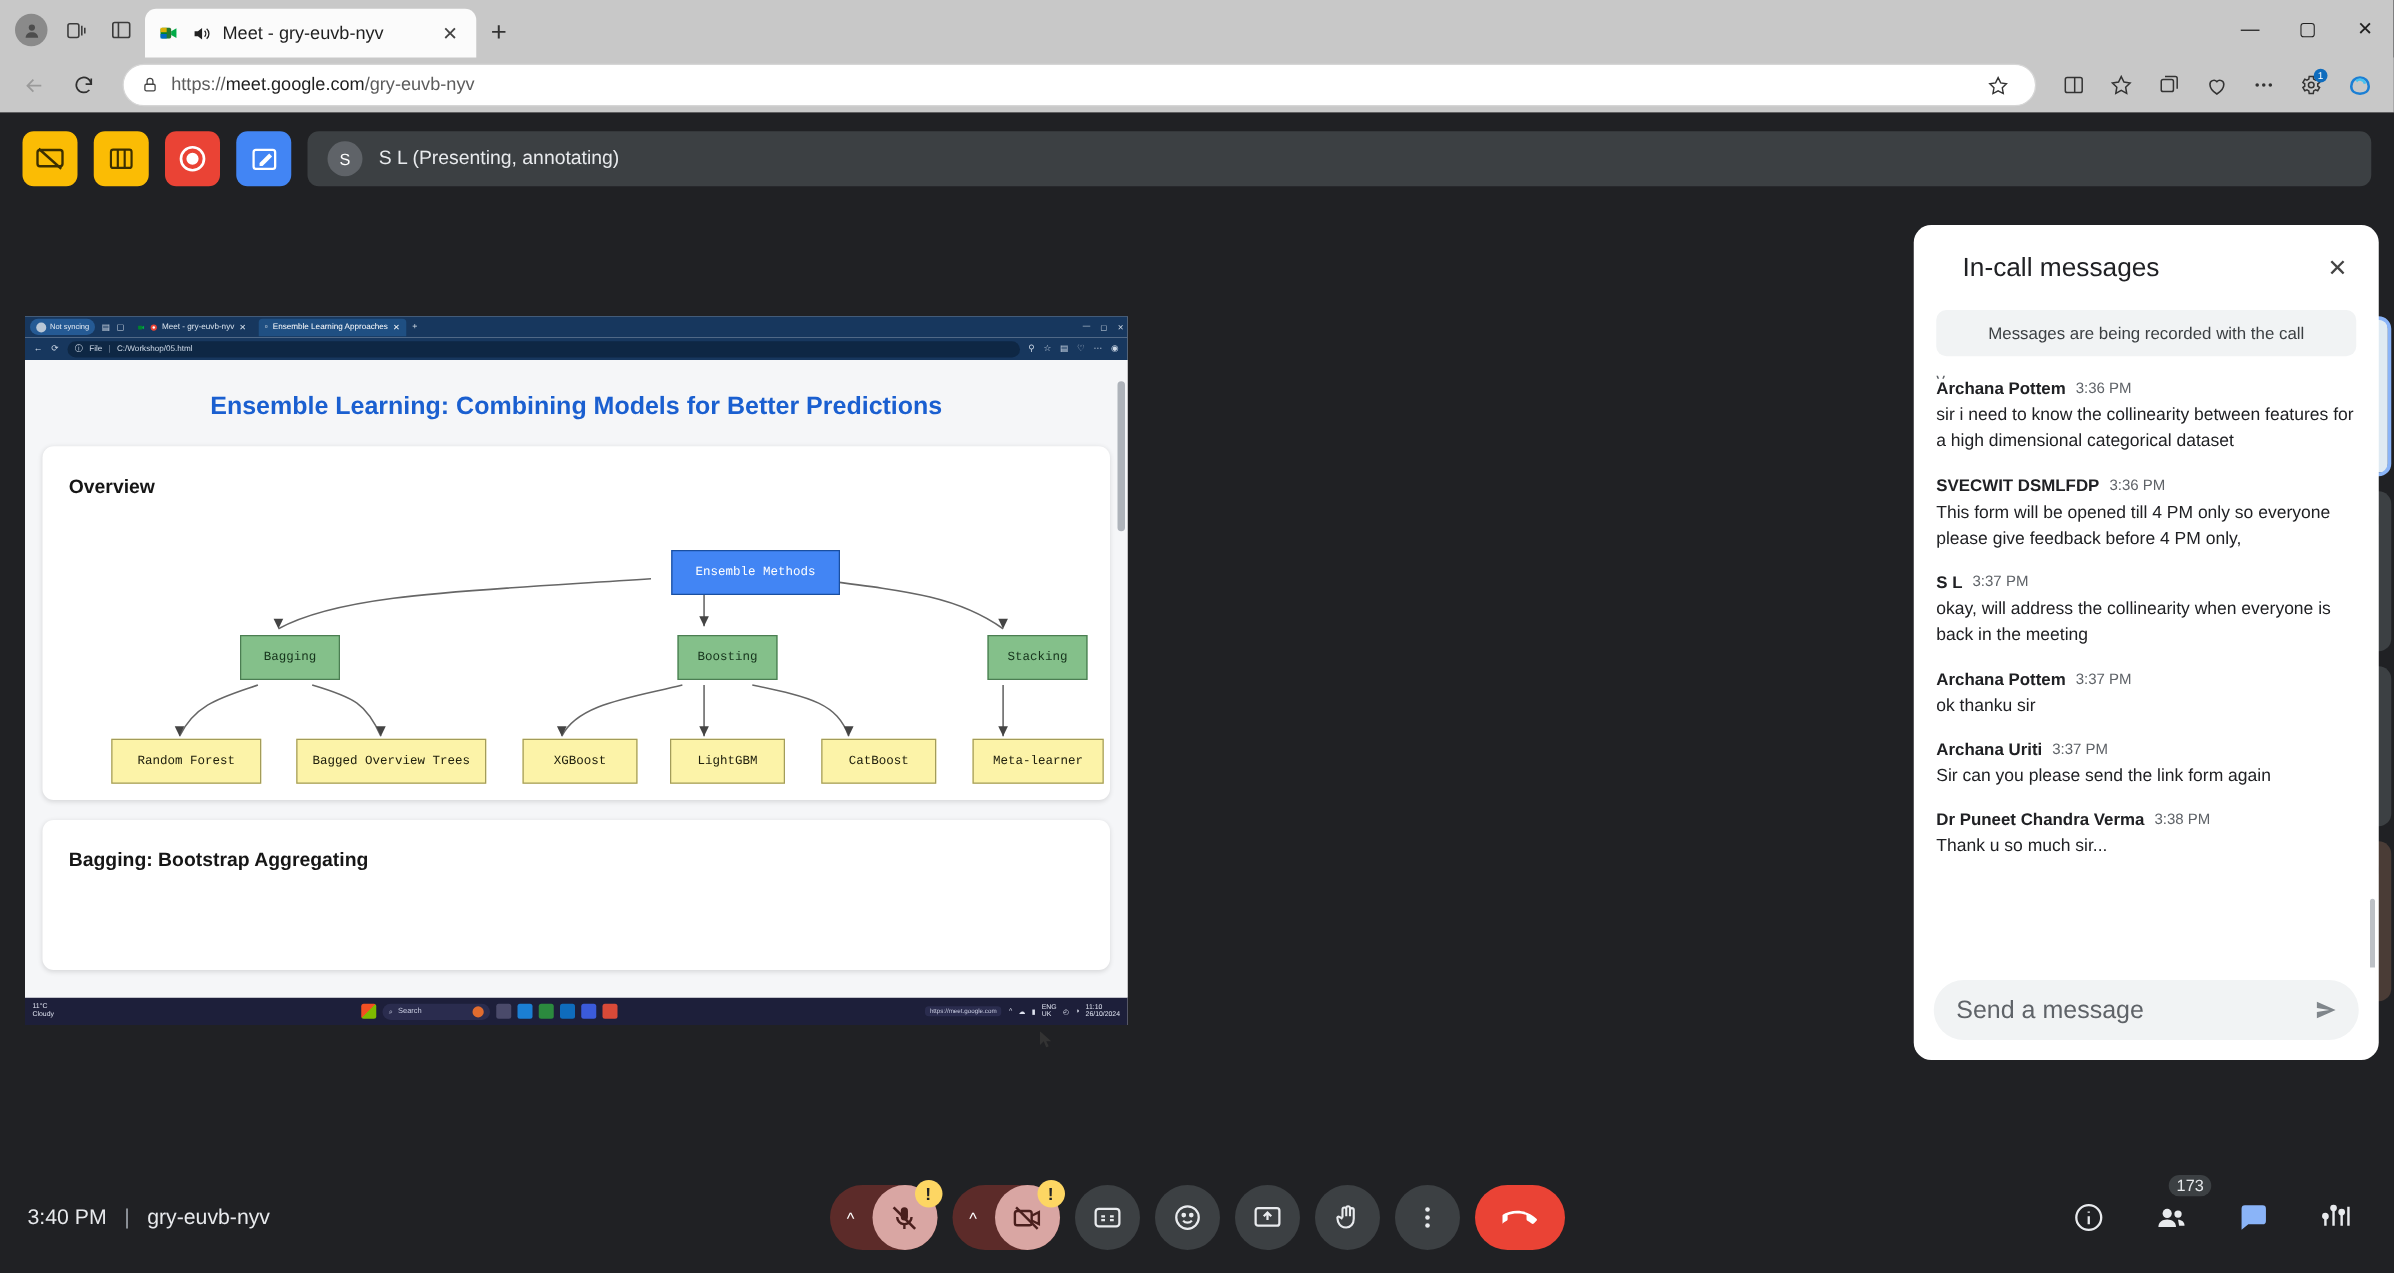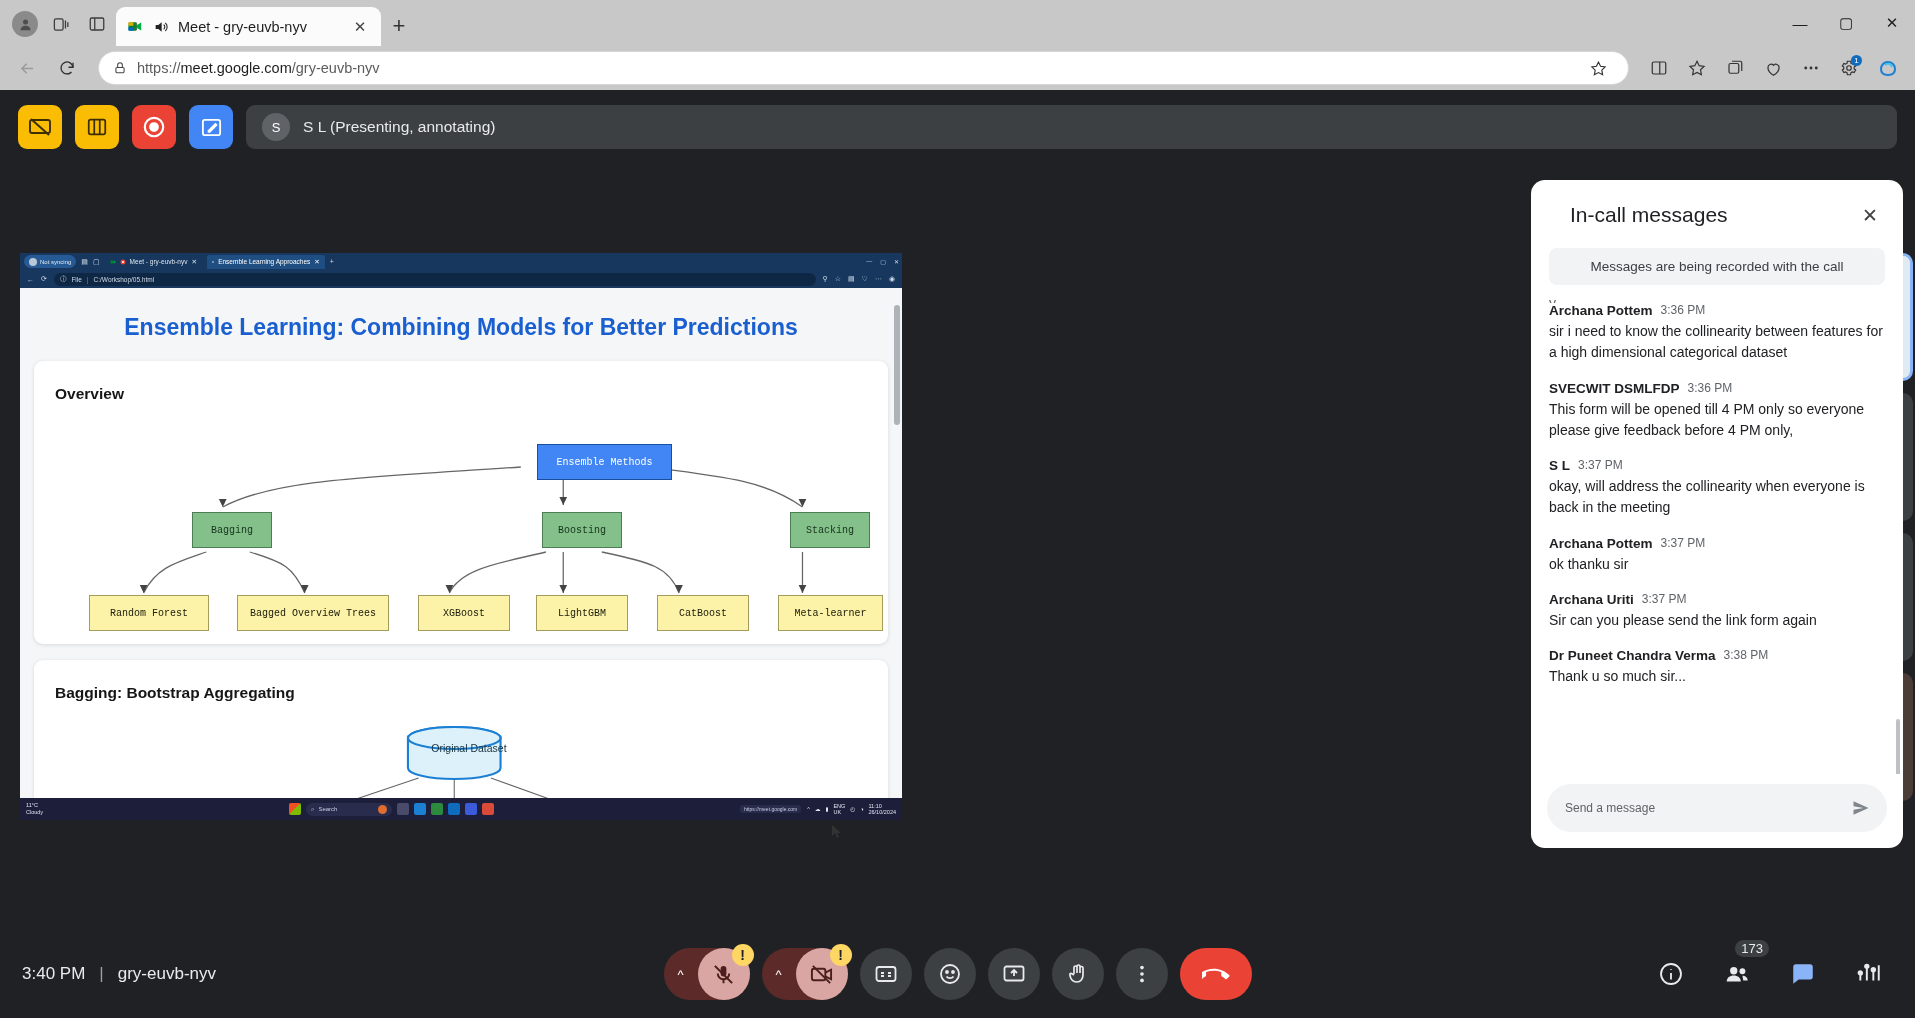--- a/index.html
+++ b/index.html
@@ -84,21 +84,21 @@
   .ib-ico { font-size: 7px; color: #cfd9e4; }
   .ib-tab { height: 14px; border-radius: 3px 3px 0 0; display:flex;align-items:center;gap:4px;padding:0 5px;font-size:6.5px;color:#dbe4ee;}
   .ib-tab.active { background: #1f4f82; color: #fff; }
   .ib-winctl { position:absolute; right: 3px; display:flex; gap:8px; font-size:6px;color:#cfd9e4;}
   .ib-addr { height: 18px; background: #17375e; display:flex;align-items:center;gap:7px;padding:0 7px;}
   .ib-addrbox { flex:1; height:13px; background:#0e2744; border-radius:7px; display:flex;align-items:center;gap:5px;padding:0 6px;font-size:6.5px;color:#cfdae8;}
   .ib-addr-ico { font-size:7px;color:#cfdae8;}
   .ib-page { flex:1; background: #f5f6f8; overflow: hidden; position: relative; padding: 0 14px; }
 
   .slide-title {
-    text-align:center; color:#1a5fd0; font-size: 23px; font-weight: 700;
+    text-align:center; color:#1a5fd0; font-size: 20px; font-weight: 700;
     padding: 26px 0 20px;
   }
   .slide-card {
     background:#fff; border-radius: 9px; padding: 18px 18px 22px;
     box-shadow: 0 1px 4px rgba(0,0,0,.12); margin-bottom: 16px;
   }
   .slide-h2 { font-size: 15.5px; color: #161616; font-weight: 700; margin: 6px 0 4px 3px; }
   .diagram { position: relative; height: 215px; }
   .node {
     position: absolute; display:flex; align-items:center; justify-content:center;
@@ -160,21 +160,21 @@
   .msg-head { display:flex; align-items:flex-start; gap:8px; margin-bottom:3px; }
   .msg-author { font-size: 13.5px; font-weight: 700; color: #202124; }
   .msg-time { font-size: 12px; color: #5f6368; }
   .msg-text { font-size: 14px; color: #202124; line-height: 1.52; }
   .chat-scrollbar { position:absolute; right:3px; top:430px; width:4px; height:90px; background:#bdc1c6; border-radius:3px;}
   .chat-compose { padding: 10px 16px 16px; }
   .compose-box {
     background:#f1f3f4; border-radius: 26px; height: 48px; display:flex; align-items:center;
     padding: 0 8px 0 18px;
   }
-  .compose-input { flex:1; border:none; outline:none; background:transparent; font-size:12px; color:#202124;
+  .compose-input { flex:1; border:none; outline:none; background:transparent; font-size:20px; color:#202124;
                    font-family:"Liberation Sans", sans-serif; }
   .compose-input::placeholder { color:#5f6368; }
   .send-btn { width:36px;height:36px;display:flex;align-items:center;justify-content:center;color:#80868b;}
 
   
   .bottom-bar {
     position:absolute; left:0; right:0; bottom:0; height: 88px;
     display:flex; align-items:center; padding: 0 22px;
   }
   .bb-left { font-size: 17px; color:#e8eaed; display:flex; align-items:center; gap:14px; width: 420px;}
@@ -452,33 +452,20 @@
               <div class="node node-leaf" style="left:185px;top:188px;width:152px;height:36px;">Bagged Overview Trees</div>
               <div class="node node-leaf" style="left:366px;top:188px;width:92px;height:36px;">XGBoost</div>
               <div class="node node-leaf" style="left:484px;top:188px;width:92px;height:36px;">LightGBM</div>
               <div class="node node-leaf" style="left:605px;top:188px;width:92px;height:36px;">CatBoost</div>
               <div class="node node-leaf" style="left:726px;top:188px;width:105px;height:36px;">Meta-learner</div>
             </div>
           </div>
 
           <div class="slide-card" style="min-height:120px;position:relative;">
             <div class="slide-h2">Bagging: Bootstrap Aggregating</div>
-            <div style="position:relative;height:80px;margin-top:22px;">
-              <svg viewBox="0 0 848 80" preserveAspectRatio="none" style="position:absolute;left:0;top:0;width:100%;height:100%;">
-                <ellipse cx="417" cy="14" rx="48" ry="11" fill="#ddf1fb" stroke="#1b7fd4" stroke-width="2.2"></ellipse>
-                <path d="M369 14 v30 a48 11 0 0 0 96 0 v-30" fill="#ddf1fb" stroke="#1b7fd4" stroke-width="2.2"></path>
-                <ellipse cx="417" cy="14" rx="48" ry="11" fill="#ddf1fb" stroke="#1b7fd4" stroke-width="2.2"></ellipse>
-                <g fill="none" stroke="#666" stroke-width="1.1">
-                  <path d="M380 54 L300 80"></path>
-                    <path d="M417 56 L417 80"></path>
-                    <path d="M455 54 L530 80"></path>
-                </g>
-              </svg>
-              <div style="position:absolute;left:369px;top:18px;width:96px;text-align:center;font-size:10.5px;color:#16333f;">Original Dataset</div>
-            </div>
           </div>
         </div>
 
         <div style="position:absolute;right:2px;top:52px;width:6px;height:120px;background:#aeb3ba;border-radius:4px;"></div>
 
         <div class="taskbar">
           <div class="tb-weather">
             <div>11°C</div>
             <div>Cloudy</div>
           </div>

